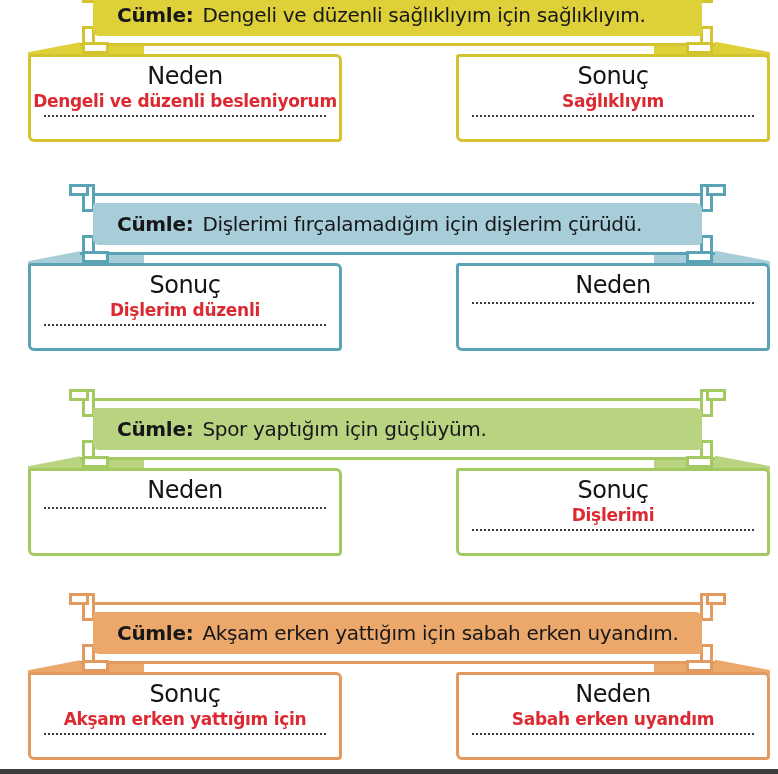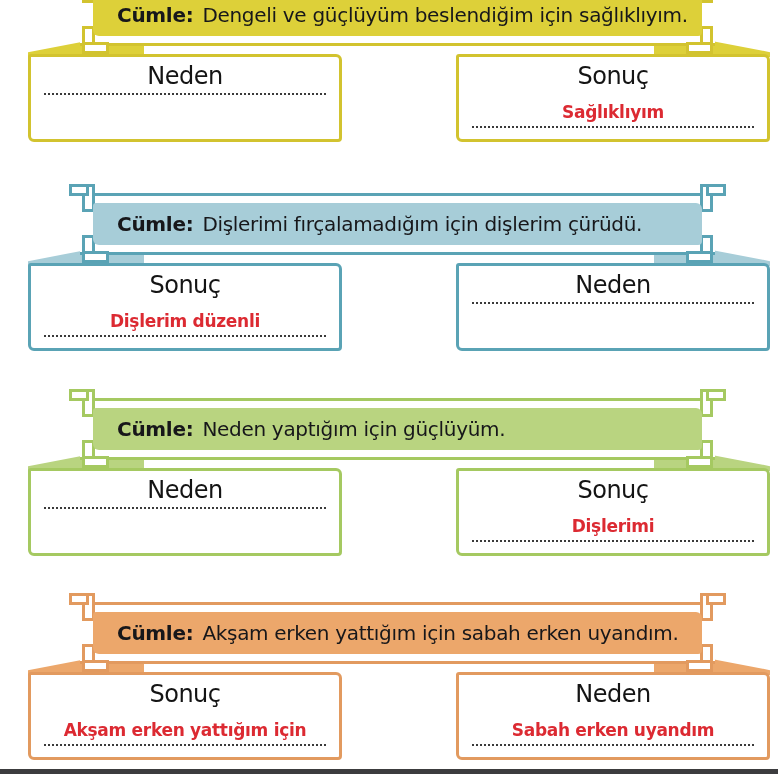--- a/index.html
+++ b/index.html
@@ -38,21 +38,21 @@
   .ctr{top:0;right:0;} .ctr::before{right:2px;top:-12px;} .ctr::after{right:-11px;top:-12px;}
   .cbl{bottom:0;left:0;}  .cbl::after{left:2px;bottom:-11px;width:21px;}  .cbl::before{left:2px;bottom:-11px;}
   .cbr{bottom:0;right:0;} .cbr::after{right:2px;bottom:-11px;width:21px;} .cbr::before{right:2px;bottom:-11px;}
 
   
   .boxes{position:absolute;top:70px;left:28px;right:8px;display:flex;justify-content:space-between;z-index:2;}
   .abox{
     width:314px;height:88px;box-sizing:border-box;background:#fff;
     border:3px solid var(--border);border-radius:3px 6px 4px 6px;
     display:flex;flex-direction:column;align-items:center;
-    padding:5px 9px 11px;
+    padding:5px 9px 22px;
   }
   .blabel{font-size:24px;color:#141414;letter-spacing:-0.5px;}
   .bans{
     margin-top:auto;font-size:17px;font-weight:bold;color:var(--red);
     letter-spacing:-0.3px;white-space:nowrap;line-height:1.25;
   }
   .bline{width:97%;height:0;border-bottom:2px dotted #3a3a3a;margin-top:3px;}
 
   
   .bottom-strip{position:absolute;left:0;right:0;bottom:0;height:5px;background:#3c3c3e;z-index:3;}
@@ -65,26 +65,27 @@
   <section class="sec s0" style="--fill: #ddd039; --border: #d2c32f;">
     <div class="flap fl"></div>
     <div class="flap fr"></div>
     <div class="frame">
       <i class="corner ctl"></i>
       <i class="corner ctr"></i>
       <i class="corner cbl"></i>
       <i class="corner cbr"></i>
       <div class="bfill">
         <b class="prefix">Cümle:</b>
-        <span>Dengeli ve güçlüyüm beslendiğim için sağlıklıyım.</span>
+        <span>Dengeli ve düzenli sağlıklıyım için sağlıklıyım.</span>
       </div>
     </div>
     <div class="boxes">
       <div class="abox">
         <div class="blabel">Neden</div>
+        <div class="bans">Dengeli ve düzenli besleniyorum</div>
         <div class="bline"></div>
       </div>
       <div class="abox">
         <div class="blabel">Sonuç</div>
         <div class="bans">Sağlıklıyım</div>
         <div class="bline"></div>
       </div>
     </div>
   </section>
 
@@ -117,21 +118,21 @@
   <section class="sec s2" style="--fill: #b9d480; --border: #a5c961;">
     <div class="flap fl"></div>
     <div class="flap fr"></div>
     <div class="frame">
       <i class="corner ctl"></i>
       <i class="corner ctr"></i>
       <i class="corner cbl"></i>
       <i class="corner cbr"></i>
       <div class="bfill">
         <b class="prefix">Cümle:</b>
-        <span>Neden yaptığım için güçlüyüm.</span>
+        <span>Spor yaptığım için güçlüyüm.</span>
       </div>
     </div>
     <div class="boxes">
       <div class="abox">
         <div class="blabel">Neden</div>
         <div class="bline"></div>
       </div>
       <div class="abox">
         <div class="blabel">Sonuç</div>
         <div class="bans">Dişlerimi</div>

